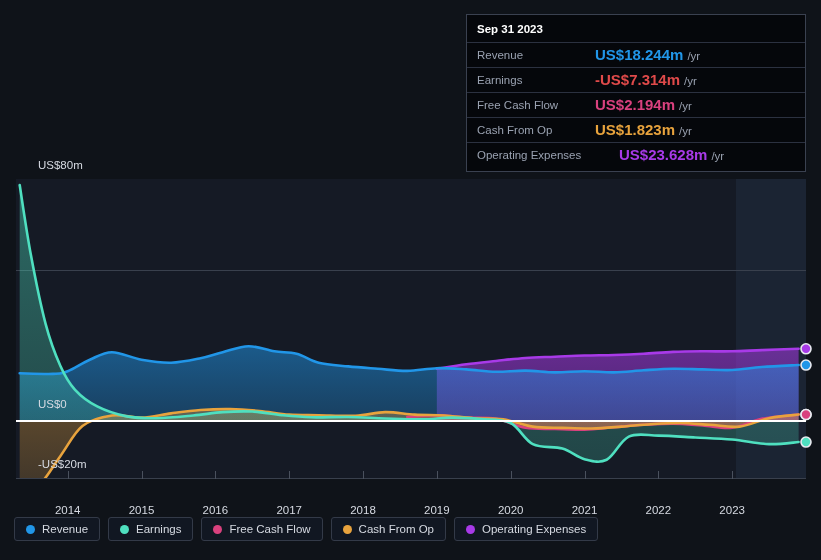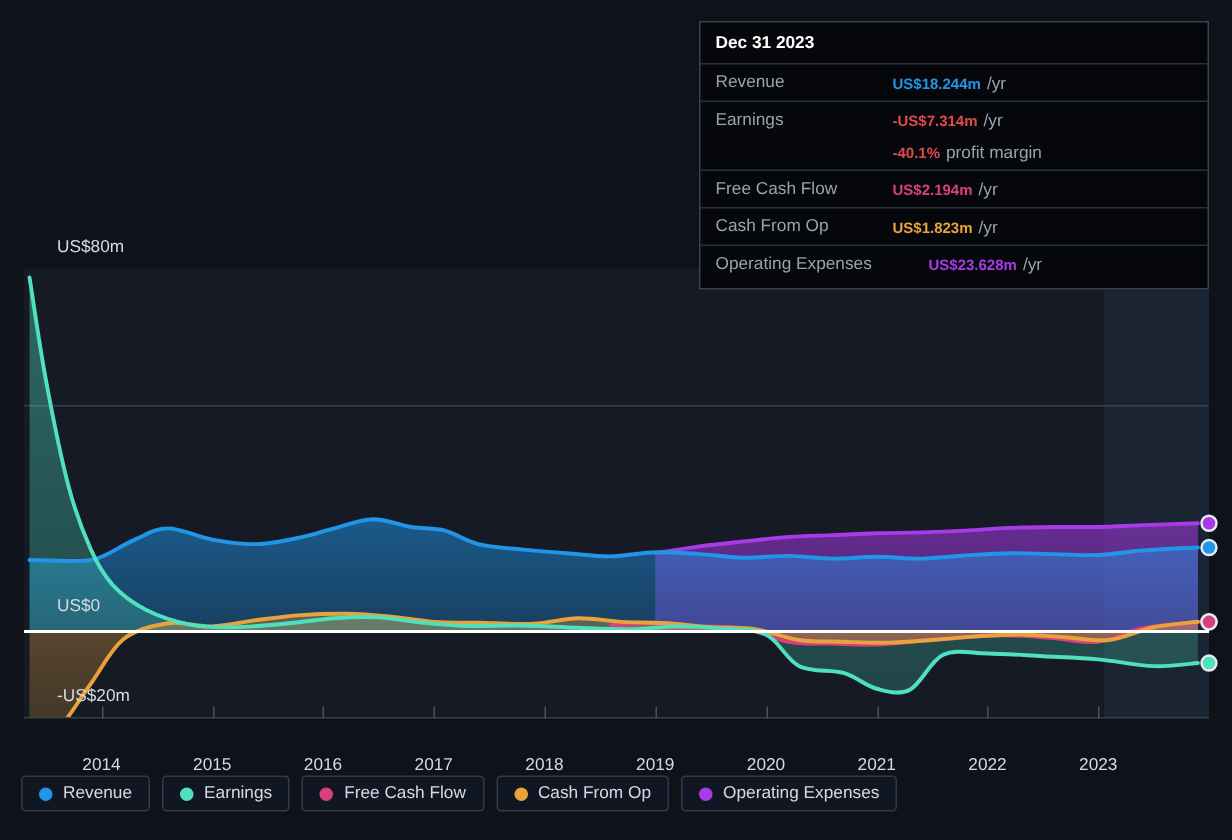--- a/index.html
+++ b/index.html
@@ -64,21 +64,21 @@
     color: #ffffff; font-size: 11.5px; font-weight: bold;
     padding: 0 10px 7px 10px;
   }
   .tt-row {
     display: flex; align-items: center;
     border-top: 1px solid #2b3140;
     padding: 3px 10px; min-height: 17px;
   }
   .tt-row.no-border { border-top: none; padding-top: 0; }
   .tt-label { color: #9aa2b1; font-size: 11.5px; width: 118px; flex: none; }
-  .tt-value { font-size: 10px; font-weight: bold; }
+  .tt-value { font-size: 15px; font-weight: bold; }
   .tt-unit { color: #9aa2b1; font-size: 11.5px; font-weight: normal; margin-left: 4px; }
   .tt-sub { font-size: 11.5px; font-weight: normal; }
 
   
   .legend {
     position: absolute; left: 14px; top: 517px;
     display: flex; gap: 8px; align-items: center;
   }
   .legend-item {
     display: flex; align-items: center; gap: 7px;
@@ -167,34 +167,30 @@
       <div class="tick-mark" style="left: 510.673px;"></div>
       <div class="x-label" style="left: 584.505px;">2021</div>
       <div class="tick-mark" style="left: 584.505px;"></div>
       <div class="x-label" style="left: 658.336px;">2022</div>
       <div class="tick-mark" style="left: 658.336px;"></div>
       <div class="x-label" style="left: 732.168px;">2023</div>
       <div class="tick-mark" style="left: 732.168px;"></div>
     </div>
 
   <div class="tooltip">
-    <div class="tt-title">Dec 31 2023</div>
+    <div class="tt-title">Sep 31 2023</div>
     <div id="tt-rows">
         <div class="tt-row">
           <div class="tt-label">Revenue</div>
           <div><span class="tt-value" style="color: rgb(33, 150, 232);">US$18.244m</span><span class="tt-unit">/yr</span></div>
         </div>
         <div class="tt-row">
           <div class="tt-label">Earnings</div>
           <div><span class="tt-value" style="color: rgb(224, 74, 74);">-US$7.314m</span><span class="tt-unit">/yr</span></div>
         </div>
-        <div class="tt-row no-border">
-          <div class="tt-label"></div>
-          <div><span class="tt-value" style="color: rgb(224, 74, 74);">-40.1%</span><span class="tt-unit tt-sub">profit margin</span></div>
-        </div>
         <div class="tt-row">
           <div class="tt-label">Free Cash Flow</div>
           <div><span class="tt-value" style="color: rgb(217, 65, 126);">US$2.194m</span><span class="tt-unit">/yr</span></div>
         </div>
         <div class="tt-row">
           <div class="tt-label">Cash From Op</div>
           <div><span class="tt-value" style="color: rgb(232, 163, 61);">US$1.823m</span><span class="tt-unit">/yr</span></div>
         </div>
         <div class="tt-row">
           <div class="tt-label">Operating Expenses</div>

